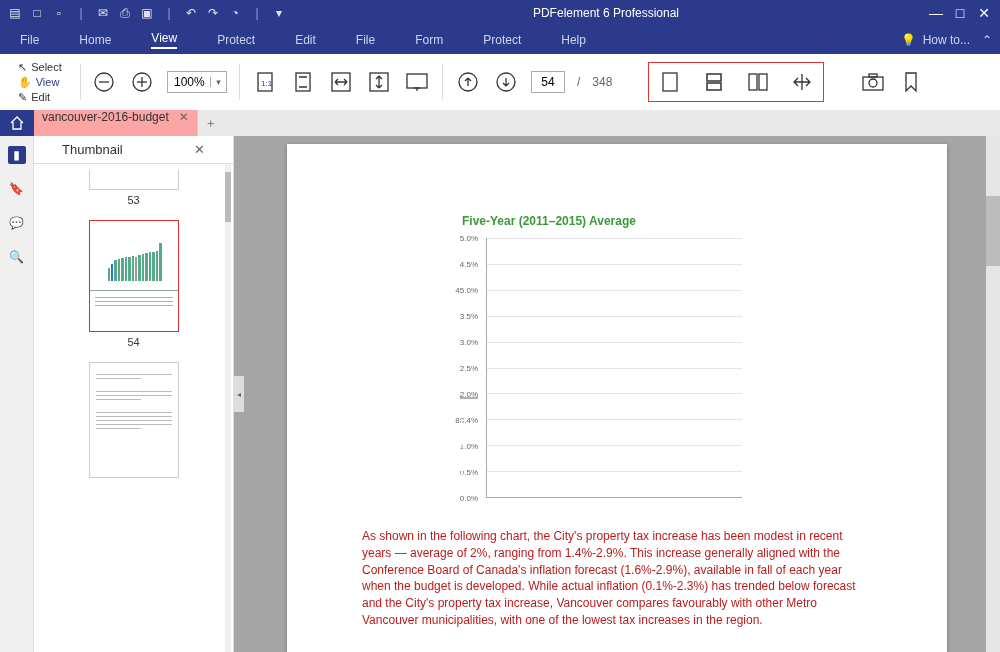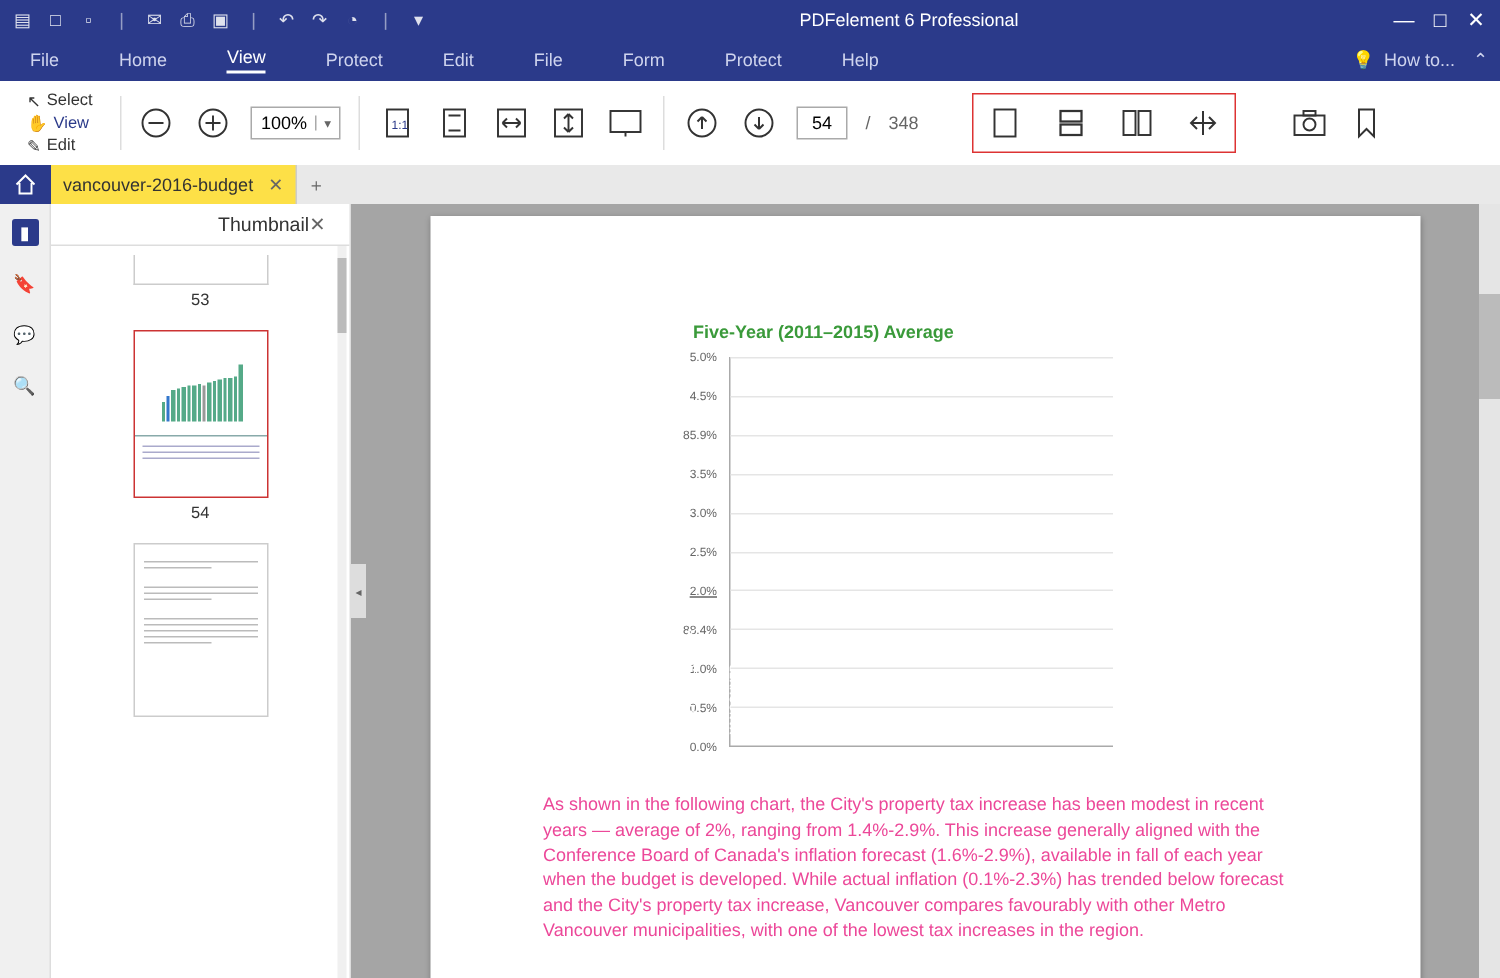--- a/index.html
+++ b/index.html
@@ -23,29 +23,29 @@
 .tbtn { width: 26px; height: 26px; display: inline-flex; align-items: center; justify-content: center; }
 .tbtn svg { stroke: #333; fill: none; }
 .zoom-box { display: flex; align-items: center; border: 1px solid #aaa; height: 22px; }
 .zoom-box input { border: none; width: 42px; text-align: left; padding-left: 6px; font-size: 12px; }
 .zoom-box .dd { border-left: 1px solid #aaa; width: 16px; text-align: center; font-size: 9px; color: #666; }
 .sep { width: 1px; height: 36px; background: #ddd; }
 .page-input { width: 34px; height: 22px; border: 1px solid #aaa; text-align: center; font-size: 12px; }
 .redbox { border: 1px solid #d33; padding: 6px 8px; display: flex; gap: 18px; align-items: center; }
 .tabstrip { height: 26px; background: #e9e9e9; display: flex; align-items: center; }
 .tab-home { width: 34px; height: 26px; background: #2b3a8a; display: flex; align-items: center; justify-content: center; }
-.doc-tab { height: 26px; background: #fde047; border-right: 1px solid #ccc; padding: 0 8px; display: flex; align-items: center; gap: 10px; font-size: 12px; color: #333; }
+.doc-tab { height: 26px; background: #fca5a5; border-right: 1px solid #ccc; padding: 0 8px; display: flex; align-items: flex-start; gap: 10px; font-size: 12px; color: #333; }
 .doc-tab .x { color: #666; }
 .add-tab { width: 26px; text-align: center; color: #666; }
 .workspace { display: flex; height: 516px; }
 .leftbar { width: 34px; background: #f0f0f0; border-right: 1px solid #ddd; display: flex; flex-direction: column; align-items: center; gap: 16px; padding-top: 10px; }
 .leftbar .lb { width: 18px; height: 18px; display: flex; align-items: center; justify-content: center; color: #666; }
 .leftbar .lb.active { background: #2b3a8a; color: #fff; padding: 2px; border-radius: 2px; }
 .thumbpanel { width: 200px; border-right: 1px solid #ddd; display: flex; flex-direction: column; }
-.thumb-header { height: 28px; border-bottom: 1px solid #ddd; display: flex; align-items: center; justify-content: flex-end; padding: 0 16px; font-size: 13px; color: #333; }
+.thumb-header { height: 28px; border-bottom: 1px solid #ddd; display: flex; align-items: center; justify-content: space-between; padding: 0 28px; font-size: 13px; color: #333; }
 .thumb-list { flex: 1; overflow: hidden; padding: 6px 0; position: relative; }
 .thumb-item { text-align: center; margin-bottom: 14px; }
 .thumb-item .pgnum { font-size: 11px; color: #333; margin-top: 4px; }
 .thumb53 { width: 90px; height: 20px; margin: 0 auto; border: 1px solid #ccc; border-top: none; background: #fff; }
 .thumb54 { width: 90px; height: 112px; margin: 0 auto; border: 1px solid #c33; background: #fff; position: relative; overflow: hidden; }
 .thumb54 .top { height: 70px; border-bottom: 1px solid #8aa; }
 .thumb54 .mini-bars { position: absolute; top: 18px; left: 18px; width: 54px; height: 42px; display: flex; align-items: flex-end; gap: 1px; }
 .thumb54 .mini-bars span { flex: 1; background: #5a8; }
 .thumb54 .bot { height: 42px; padding: 3px; }
 .thumb54 .ln { height: 1px; background: #aac; margin: 3px 2px; }
@@ -61,21 +61,21 @@
 .chart-title2 { color: #3a9a3a; font-weight: bold; font-size: 12px; margin-left: 100px; }
 .chart { position: relative; margin-left: 90px; margin-top: 10px; height: 260px; width: 290px; }
 .yaxis { position: absolute; left: 0; top: 0; height: 100%; width: 30px; }
 .ylbl { position: absolute; right: 4px; font-size: 8px; color: #666; transform: translateY(-50%); }
 .plot { position: absolute; left: 34px; top: 0; bottom: 0; right: 0; border-left: 1px solid #aaa; border-bottom: 1px solid #aaa; }
 .grid { position: absolute; left: 0; right: 0; border-top: 1px solid #e5e5e5; }
 .bars { position: absolute; left: 3px; right: 3px; bottom: 0; top: 0; display: flex; align-items: flex-end; gap: 2px; }
 .bar { flex: 1; position: relative; }
 .bar .fill { position: absolute; bottom: 0; left: 0; right: 0; }
 .bar .lbl { position: absolute; bottom: 4px; left: 50%; transform: translateX(-50%) rotate(-90deg); transform-origin: left center; color: #fff; font-size: 7px; white-space: nowrap; font-weight: bold; letter-spacing: .3px; }
-.body-text { margin-top: 30px; font-size: 12px; line-height: 1.4; color: #ec4899; }
+.body-text { margin-top: 30px; font-size: 12px; line-height: 1.4; color: #b91c1c; }
 .v-scroll { position: absolute; right: 0; top: 0; width: 14px; height: 100%; background: #e5e5e5; }
 .v-scroll .th { width: 14px; height: 70px; background: #bbb; margin-top: 60px; }
 .collapse-handle { position: absolute; left: 0; top: 50%; transform: translateY(-50%); width: 10px; height: 36px; background: #ddd; display: flex; align-items: center; justify-content: center; font-size: 8px; color: #666; }
 </style>
 </head>
 <body>
 
 <div class="titlebar">
   <div class="tb-icons">
     <span>▤</span>
@@ -324,21 +324,21 @@
   </div>
 
   <div class="viewer">
     <div class="collapse-handle">◂</div>
     <div class="page">
       <div class="chart-title">Five-Year (2011–2015) Average</div>
       <div class="chart">
         <div class="yaxis" id="yaxis">
             <div class="ylbl" style="top: 0%;">5.0%</div>
             <div class="ylbl" style="top: 10%;">4.5%</div>
-            <div class="ylbl" style="top: 20%;">85.9%</div>
+            <div class="ylbl" style="top: 20%;">45.0%</div>
             <div class="ylbl" style="top: 30%;">3.5%</div>
             <div class="ylbl" style="top: 40%;">3.0%</div>
             <div class="ylbl" style="top: 50%;">2.5%</div>
             <div class="ylbl" style="top: 60%; text-decoration: underline;">2.0%</div>
             <div class="ylbl" style="top: 70%;">88.4%</div>
             <div class="ylbl" style="top: 80%;">1.0%</div>
             <div class="ylbl" style="top: 90%;">0.5%</div>
             <div class="ylbl" style="top: 100%;">0.0%</div>
           </div>
         <div class="plot" id="plot">

